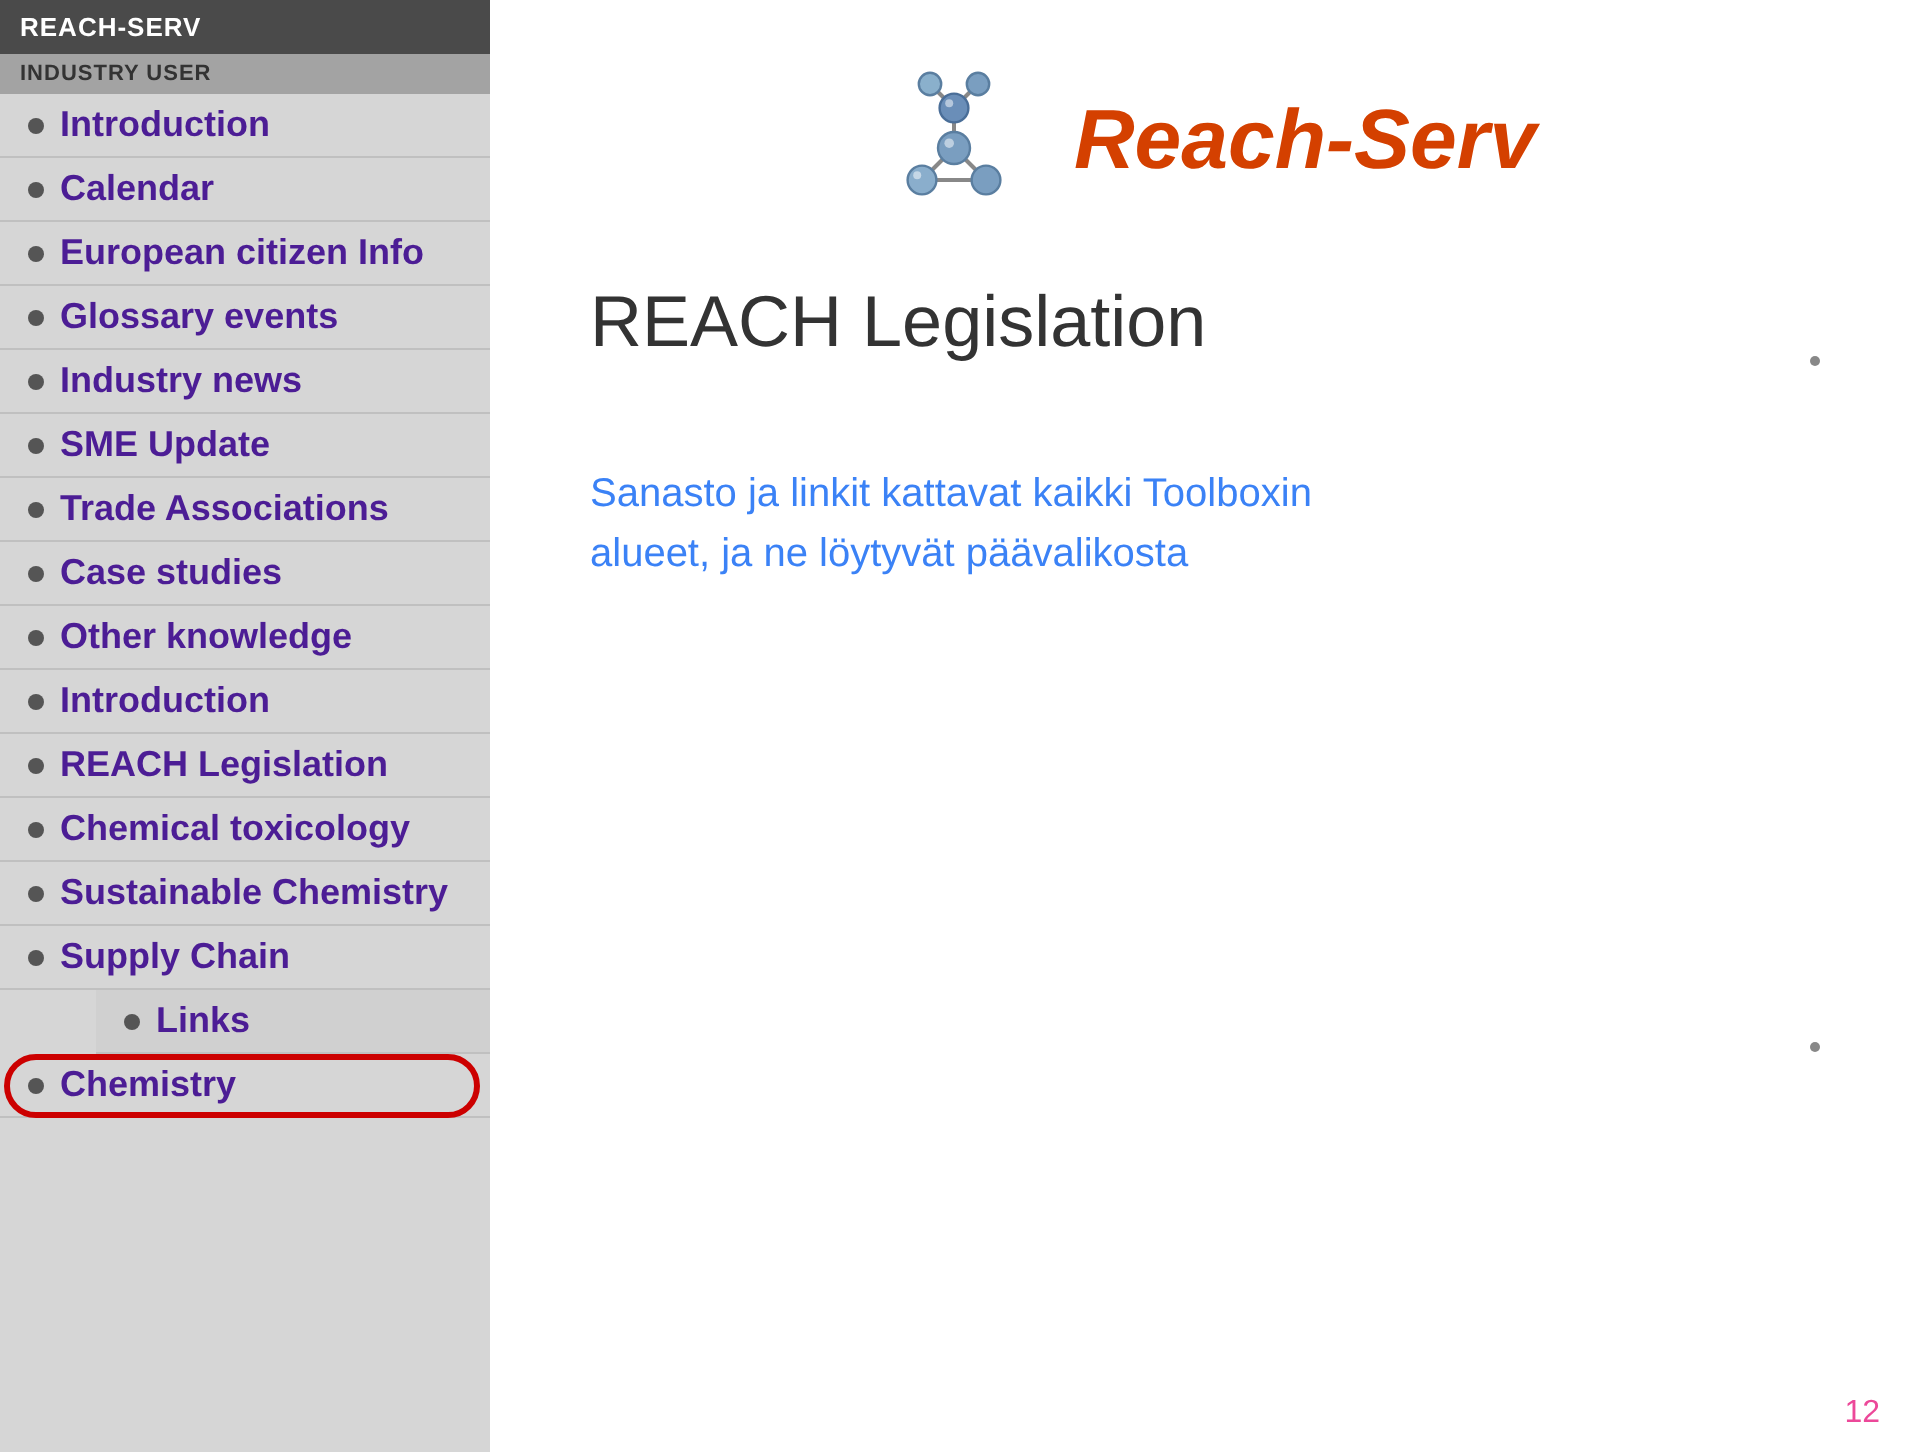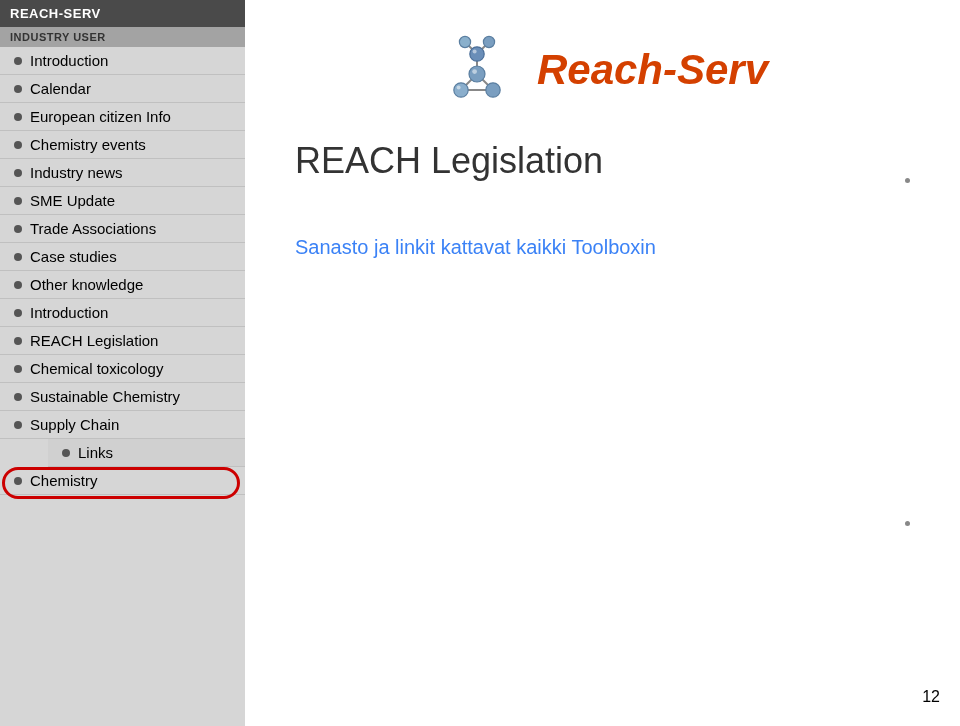--- a/index.html
+++ b/index.html
@@ -40,26 +40,27 @@
       font-weight: bold;
       padding: 4px 10px;
       letter-spacing: 0.5px;
       text-transform: uppercase;
     }
 
     .sidebar-item {
       display: flex;
       align-items: center;
       padding: 5px 10px 5px 14px;
-      font-size: 15px;
-      color: #000000;
+      font-size: 18px;
+      color: #4c1d95;
       cursor: pointer;
       background: #d6d6d6;
       border-bottom: 1px solid #c0c0c0;
       position: relative;
+      font-weight: bold;
     }
 
     .sidebar-item .bullet {
       display: inline-block;
       width: 8px;
       height: 8px;
       background: #555;
       border-radius: 50%;
       margin-right: 8px;
       flex-shrink: 0;
@@ -126,24 +127,24 @@
 
     .body-text {
       font-size: 20px;
       color: #3b82f6;
       line-height: 1.5;
       padding-left: 10px;
     }
 
     .page-number {
       position: absolute;
-      bottom: 20px;
+      bottom: 10px;
       right: 20px;
       font-size: 16px;
-      color: #000000;
+      color: #ec4899;
     }
 
     .dot-decoration {
       position: absolute;
       width: 5px;
       height: 5px;
       background: #888;
       border-radius: 50%;
     }
   </style>
@@ -161,21 +162,21 @@
   <div class="sidebar-item">
     <span class="bullet"></span>
     <span>Calendar</span>
   </div>
   <div class="sidebar-item">
     <span class="bullet"></span>
     <span>European citizen Info</span>
   </div>
   <div class="sidebar-item">
     <span class="bullet"></span>
-    <span>Chemistry events</span>
+    <span>Glossary events</span>
   </div>
   <div class="sidebar-item">
     <span class="bullet"></span>
     <span>Industry news</span>
   </div>
   <div class="sidebar-item">
     <span class="bullet"></span>
     <span>SME Update</span>
   </div>
   <div class="sidebar-item">
@@ -252,19 +253,20 @@
       <circle cx="27" cy="72" r="2.5" fill="rgba(255,255,255,0.5)"></circle>
     </svg>
 
     <div class="logo-text">Reach-Serv</div>
   </div>
 
   <h1 class="page-title">REACH Legislation</h1>
 
   <p class="body-text">
     <span>Sanasto ja linkit kattavat kaikki Toolboxin</span><br>
+    <span>alueet, ja ne löytyvät päävalikosta</span>
   </p>
 
   <div class="dot-decoration" style="top:178px; right:50px;"></div>
   <div class="dot-decoration" style="bottom:200px; right:50px;"></div>
 </div>
 
 <div class="page-number">12</div>
 
 </body></html>

